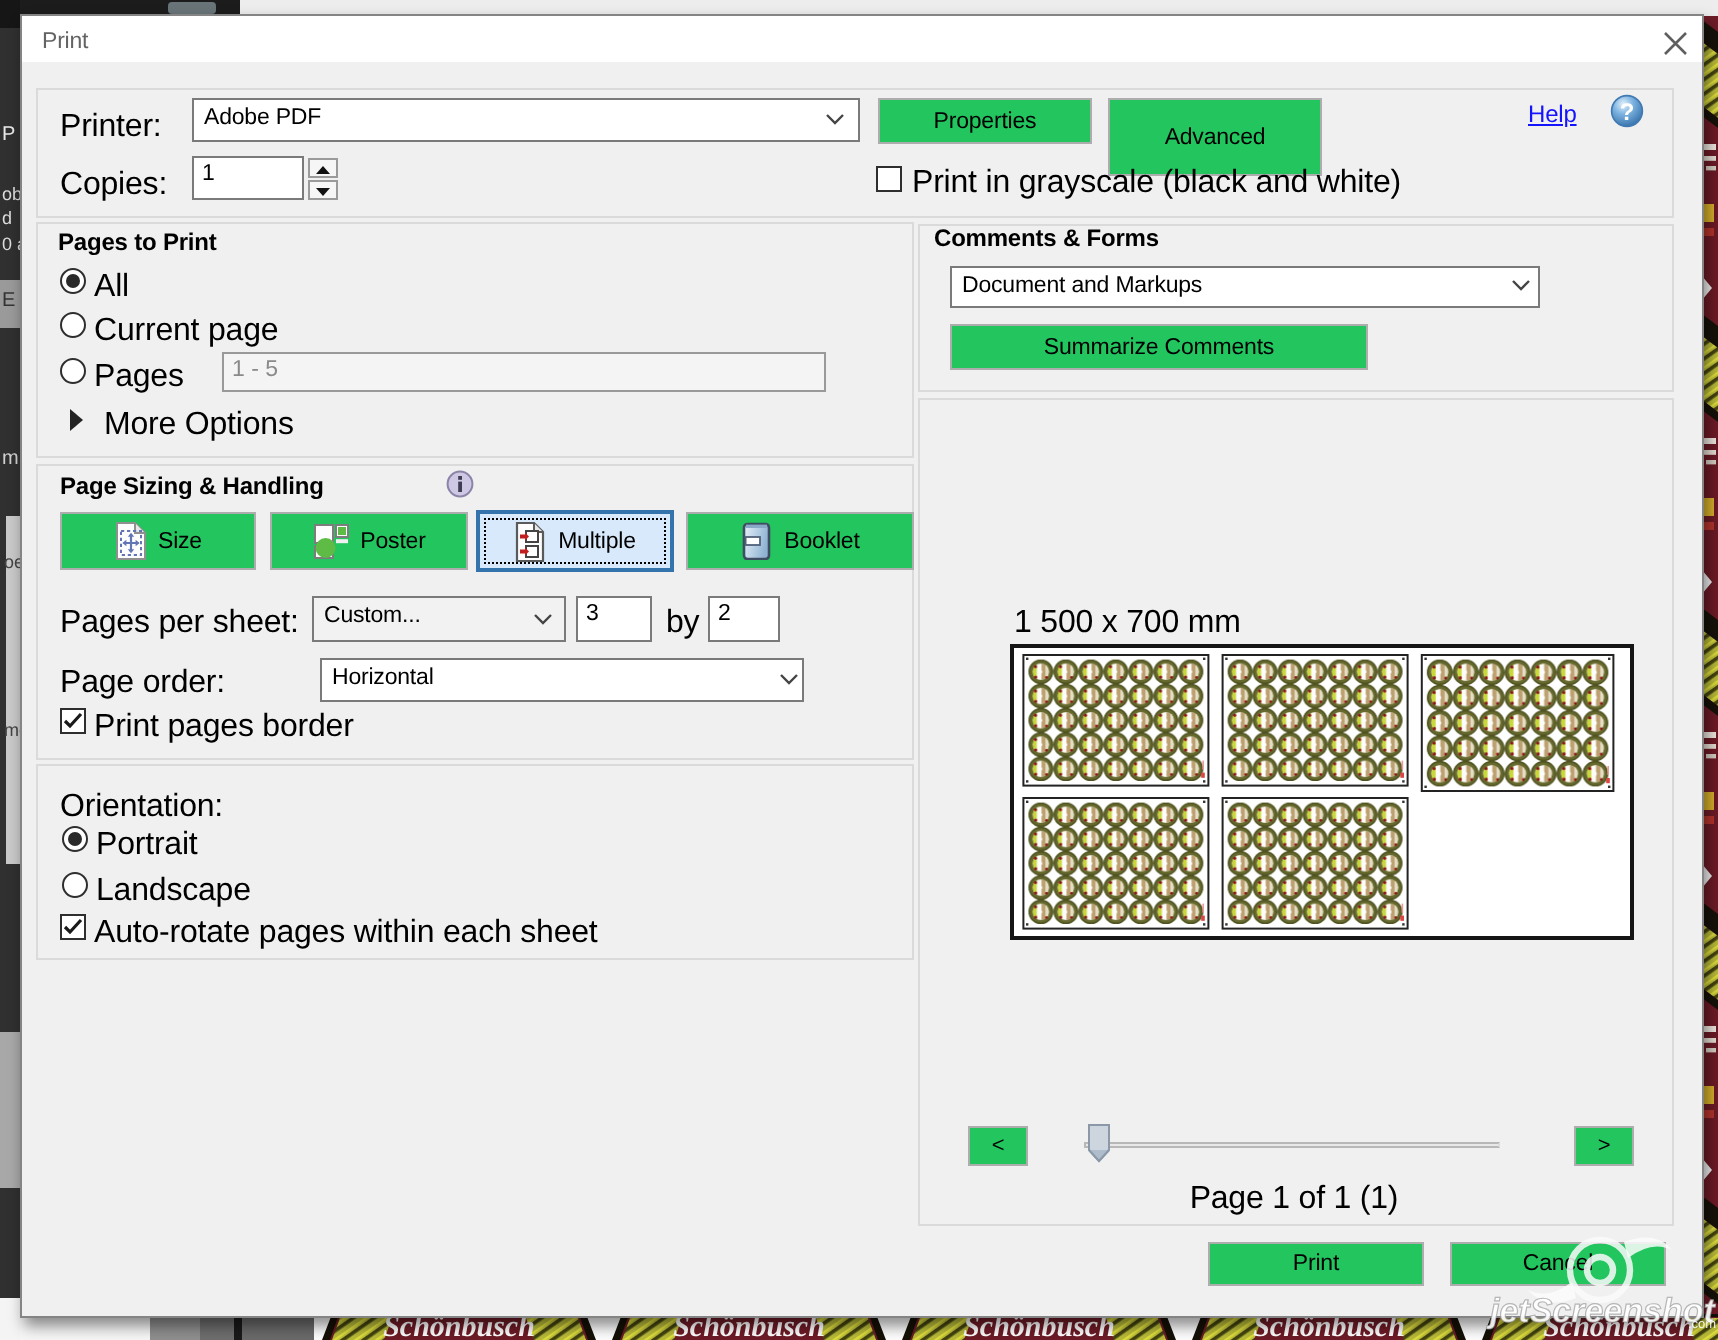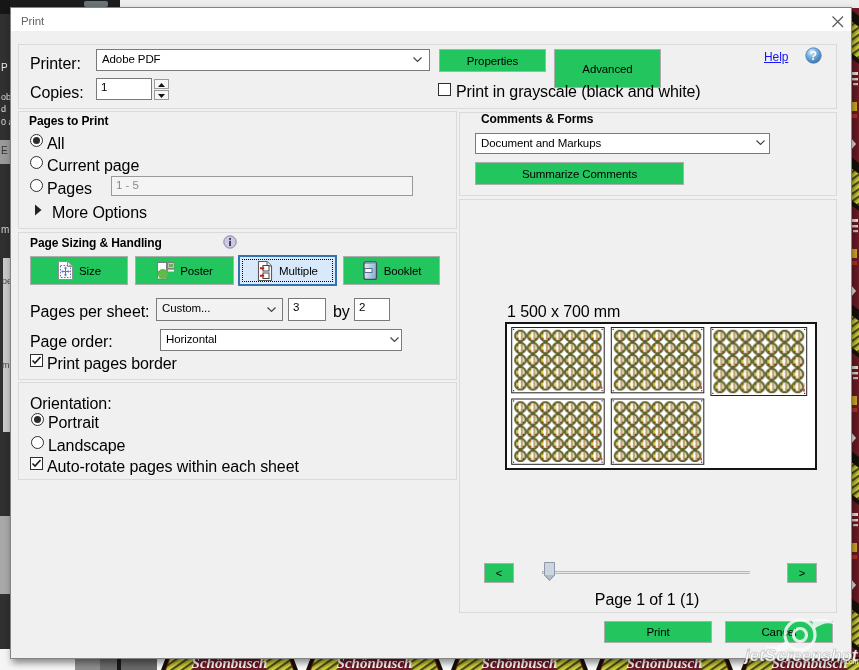--- a/index.html
+++ b/index.html
@@ -232,21 +232,21 @@
 <rect x="12" y="8.6" width="6" height="2" fill="#f0f0f0"></rect>
       </svg>Poster</div>
 <div class="btn" style="left:227px;top:247px;width:99px;height:31px;background:#d7e9fa;border:2px solid #3473ab;outline:1px dotted #000;outline-offset:-5px"><svg width="16" height="20" viewBox="0 0 16 20" style="margin-right:6px">
 <path d="M1.5,0.5 L10,0.5 L14.5,5 L14.5,19.5 L1.5,19.5 Z" fill="#fdfdfd" stroke="#5a5a5a" stroke-width="1.1"></path>
 <path d="M10,0.5 L10,5 L14.5,5" fill="#e8e8e8" stroke="#5a5a5a" stroke-width="1"></path>
 <rect x="6" y="4.5" width="6" height="5.5" fill="#fff" stroke="#444" stroke-width="1"></rect>
 <rect x="6" y="12" width="6" height="5.5" fill="#fff" stroke="#444" stroke-width="1"></rect>
 <path d="M3,6.2 L5.5,6.2 L5.5,5.2 L7.5,7.2 L5.5,9.2 L5.5,8.2 L3,8.2 Z" fill="#c11f1f"></path>
 <path d="M3,13.7 L5.5,13.7 L5.5,12.7 L7.5,14.7 L5.5,16.7 L5.5,15.7 L3,15.7 Z" fill="#c11f1f"></path>
       </svg>Multiple</div>
-<div class="btn" style="left:332px;top:248px;width:97px;height:29px"><svg width="16" height="19" viewBox="0 0 16 19" style="margin-right:6px">
+<div class="btn" style="left:332px;top:248px;width:114px;height:29px"><svg width="16" height="19" viewBox="0 0 16 19" style="margin-right:6px">
 <defs>
           <linearGradient id="bk" x1="0" y1="0" x2="1" y2="0.3">
             <stop offset="0%" stop-color="#e8f1f8"></stop>
             <stop offset="55%" stop-color="#b7cfe4"></stop>
             <stop offset="100%" stop-color="#8fb3d2"></stop>
           </linearGradient>
         </defs>
 <path d="M2,3 Q2,1 4,1 L12.5,1 Q14.5,1 14.5,3 L14.5,16.5 Q14.5,18.5 12.5,18.5 L4,18.5 Q2,18.5 2,16.5 Z" fill="url(#bk)" stroke="#3f4d63" stroke-width="1.3"></path>
 <path d="M3,1.3 L13.5,1.3 L13.5,3 L3,3 Z" fill="#8aa9c8"></path>
 <rect x="2.8" y="7.5" width="7.2" height="4" fill="#ffffff" stroke="#51617a" stroke-width="0.9"></rect>
@@ -276,21 +276,21 @@
     </span>
 <div class="lbl" style="left:37px;top:406px">Portrait</div>
 <span class="radio" style="left:20px;top:428px"></span>
 <div class="lbl" style="left:37px;top:429px">Landscape</div>
 <span class="cb" style="left:19px;top:449px">
       <svg width="11" height="11" style="position:absolute;left:0px;top:0px">
         <polyline points="1.5,5.5 4,8 9.5,2" stroke="#1a1a1a" stroke-width="1.6" fill="none"></polyline>
       </svg>
     </span>
 <div class="lbl" style="left:36px;top:450px">Auto-rotate pages within each sheet</div>
-<div class="lbl b" style="left:470px;top:104px">Comments &amp; Forms</div>
+<div class="lbl b" style="left:456px;top:104px">Comments &amp; Forms</div>
 <div class="combo" style="left:464px;top:125px;width:295px;height:21px">Document and Markups</div>
 <svg width="10" height="6" style="position:absolute;left:745px;top:132px">
       <polyline points="0.5,0.5 4.5,4.5 8.5,0.5" stroke="#444" stroke-width="1.2" fill="none"></polyline>
     </svg>
 <div class="btn" style="left:464px;top:154px;width:209px;height:23px">Summarize Comments</div>
 <div class="lbl" style="left:496px;top:295px">1 500 x 700 mm</div>
 <div class="btn" style="left:473px;top:555px;width:30px;height:20px;font-size:11px">&lt;</div>
 <div class="btn" style="left:776px;top:555px;width:30px;height:20px;font-size:11px">&gt;</div>
 <div style="position:absolute;left:531px;top:563px;width:208px;height:3px;background:#e8e8e8;border:1px solid #b8b8b8;border-right-color:#ddd"></div>
 <svg width="12" height="20" style="position:absolute;left:533px;top:554px">

